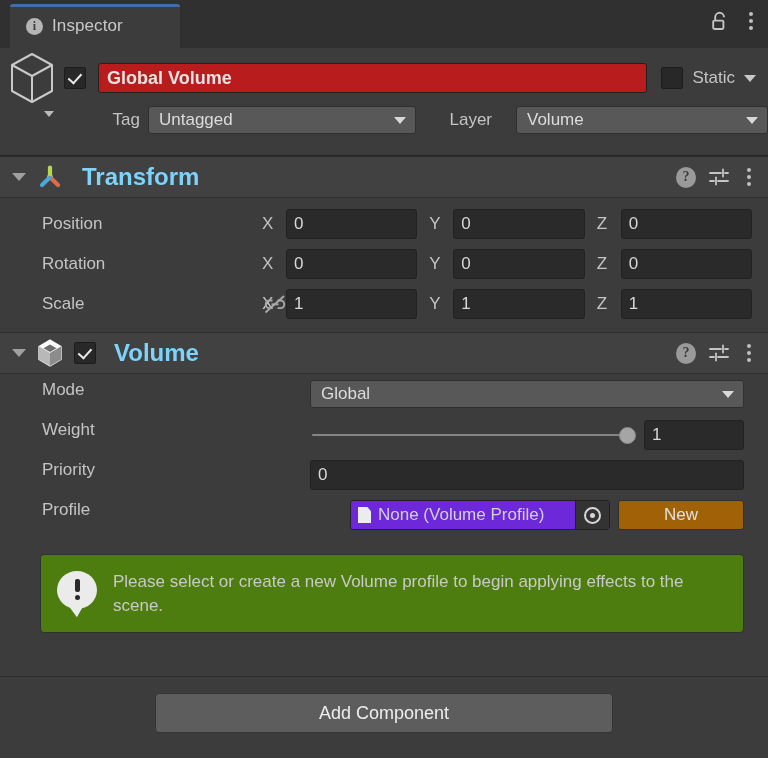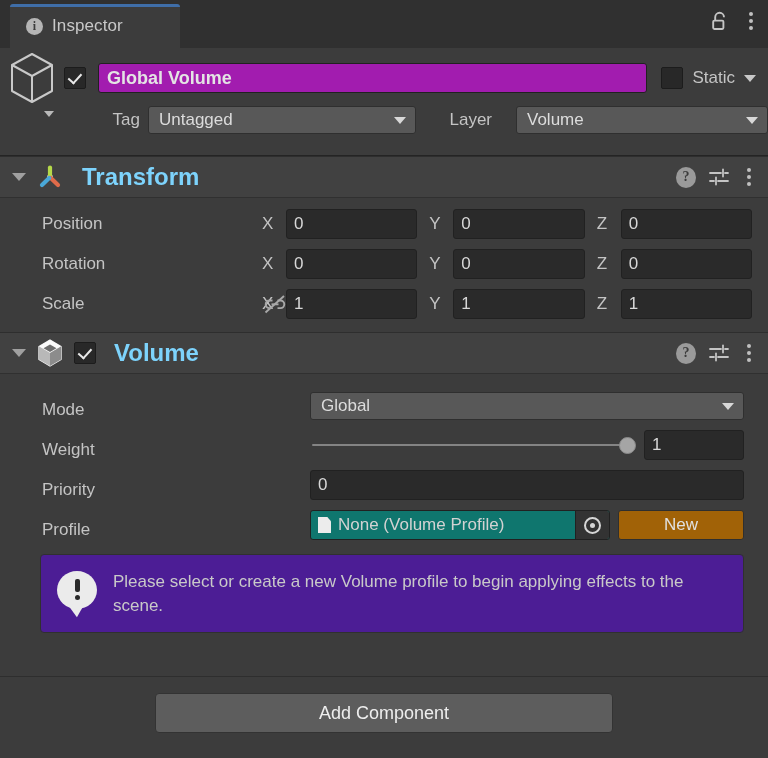--- a/index.html
+++ b/index.html
@@ -134,21 +134,21 @@
     content: "";
     width: 6px; height: 11px;
     border: solid #e8e8e8;
     border-width: 0 2.4px 2.4px 0;
     transform: rotate(42deg) translate(-1px,-1px);
   }
   .name-field {
     flex: 1;
     height: 30px;
     margin-left: 12px;
-    background: #a21caf;
+    background: #b91c1c;
     border: 1px solid #212121;
     border-radius: 3px;
     display: flex;
     align-items: center;
     padding: 12px 8px;
     font-size: 18px;
     font-weight: bold;
     color: #e4e4e4;
   }
   .static-wrap {
@@ -281,21 +281,21 @@
     flex: 1 1 0;
     min-width: 0;
     margin-right: 12px;
   }
   .numfield:last-child { margin-right: 0; }
 
   
   .vrow {
     height: 40px;
     display: flex;
-    align-items: flex-end;
+    align-items: flex-start;
     padding: 0 24px 0 42px;
   }
   .vrow > .field-label { width: 268px; text-align: left; }
   .vctl { flex: 1; display: flex; align-items: center; }
 
   .slider {
     flex: 1;
     height: 30px;
     display: flex;
     align-items: center;
@@ -318,28 +318,29 @@
     border: 1px solid #8a8a8a;
   }
   .small-num {
     width: 100px;
     flex: 0 0 100px;
     margin-right: 0;
   }
   .objfield {
     flex: 1;
     height: 30px;
-    background: #0f766e;
+    background: #6d28d9;
     border: 1px solid #212121;
     border-radius: 3px;
     display: flex;
     align-items: center;
     font-size: 17px;
     color: #d2d2d2;
     overflow: hidden;
+    margin-left: 40px;
   }
   .objfield-text {
     flex: 1;
     display: flex;
     align-items: center;
     gap: 7px;
     padding-left: 7px;
     white-space: nowrap;
   }
   .doc-ico {
@@ -384,21 +385,21 @@
   .new-btn {
     width: 126px;
     height: 30px;
     margin-left: 8px;
     flex: 0 0 126px;
   }
 
   
   .helpbox {
     margin: 14px 24px 0 40px;
-    background: #4c1d95;
+    background: #4d7c0f;
     border: 1px solid #303030;
     border-radius: 4px;
     padding: 14px 16px;
     display: flex;
     gap: 16px;
     align-items: flex-start;
     min-height: 72px;
   }
   .bubble {
     position: relative;

